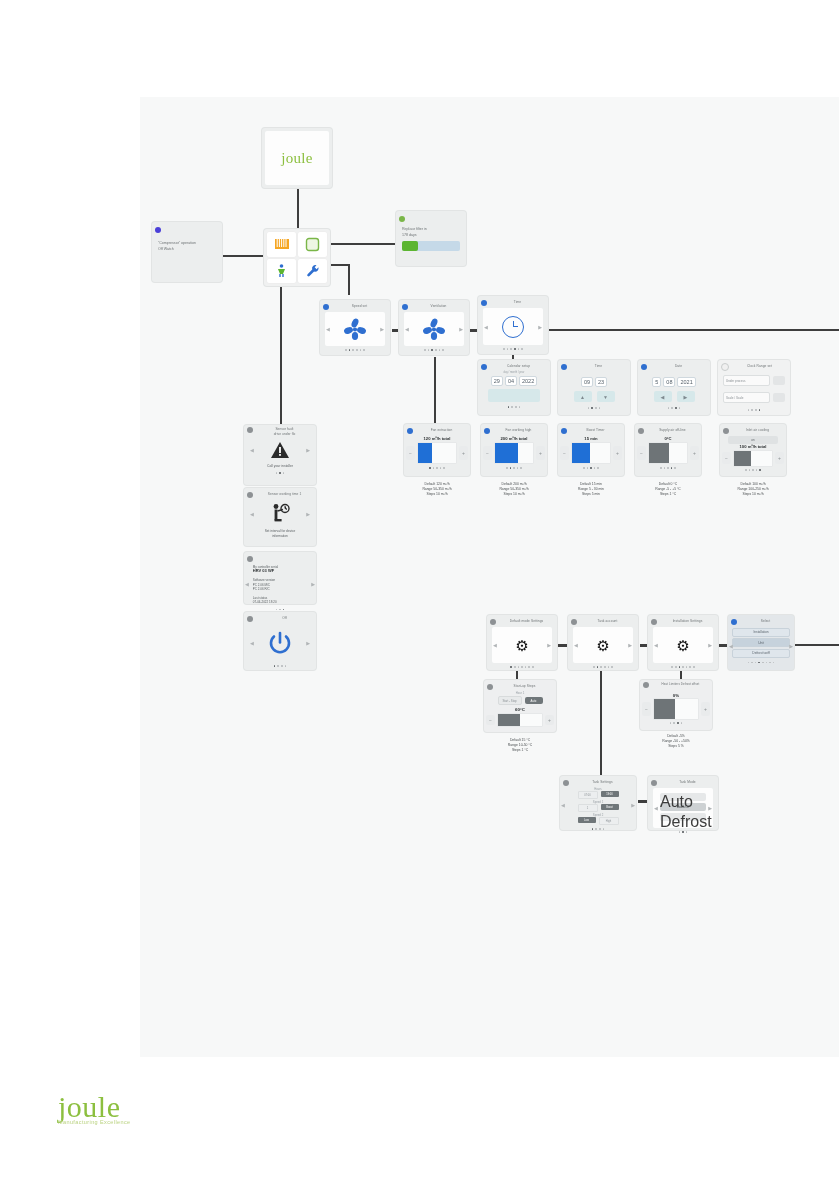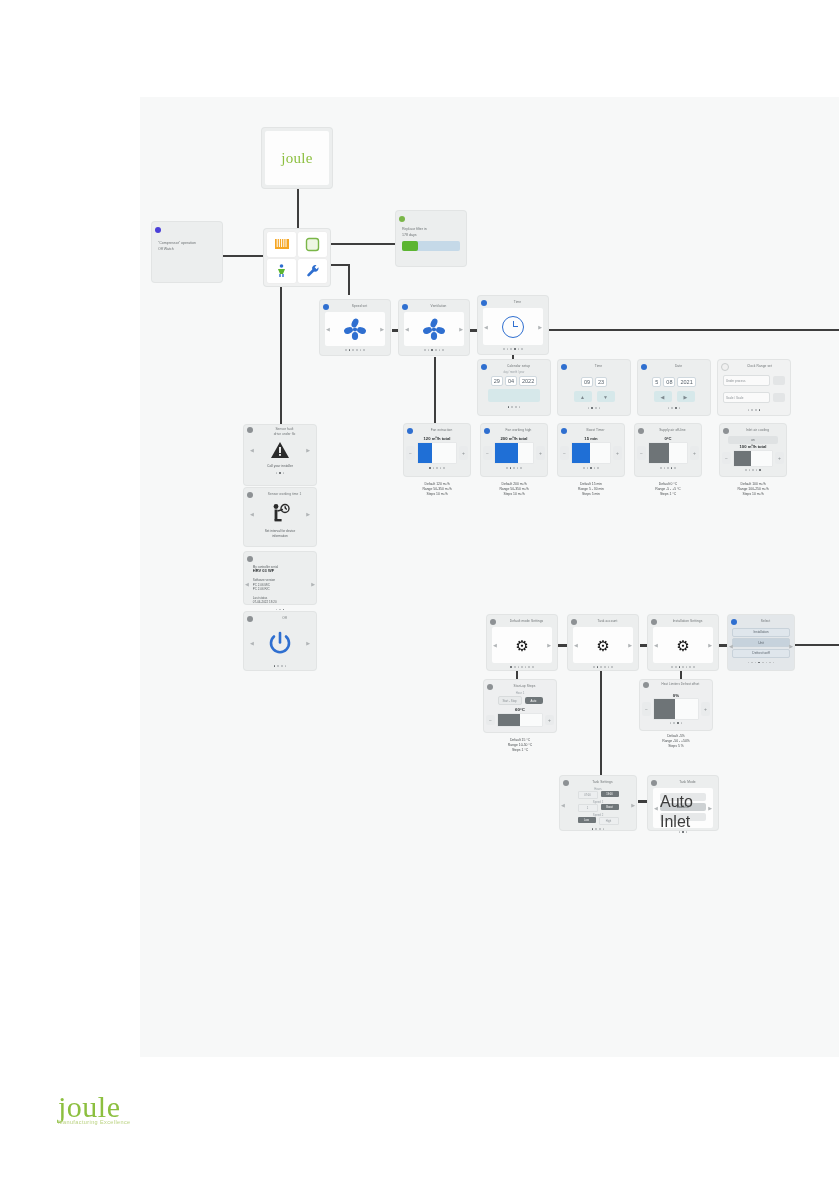--- a/index.html
+++ b/index.html
@@ -723,21 +723,21 @@
 
   <div class="card" style="left:648px;top:776px;width:70px;height:54px;">
     <div class="hdr">
         <span class="dot grey"></span>
       <span class="ttl">Task Mode</span>
       </div>
     <div class="screen" style="height:37px;display:block;padding-top:3px;">
       <span class="sidearrow l">◀</span>
       <div style="margin:2px 7px;height:8px;background:#e6e8e9;border-radius:2px;">Auto</div>
       <div style="margin:2px 7px;height:8px;background:#cdd1d3;border-radius:2px;font-size:3px;color:#3c4143;display:flex;align-items:center;justify-content:center;">Boost/Off</div>
-      <div style="margin:2px 7px;height:8px;background:#e6e8e9;border-radius:2px;">Inlet</div>
+      <div style="margin:2px 7px;height:8px;background:#e6e8e9;border-radius:2px;">Defrost</div>
       <span class="sidearrow r">▶</span>
     </div>
     <div class="dots">
       <i></i>
         <i class="on"></i>
         <i></i>
     </div>
   </div>
 
   <div class="footlogo">

